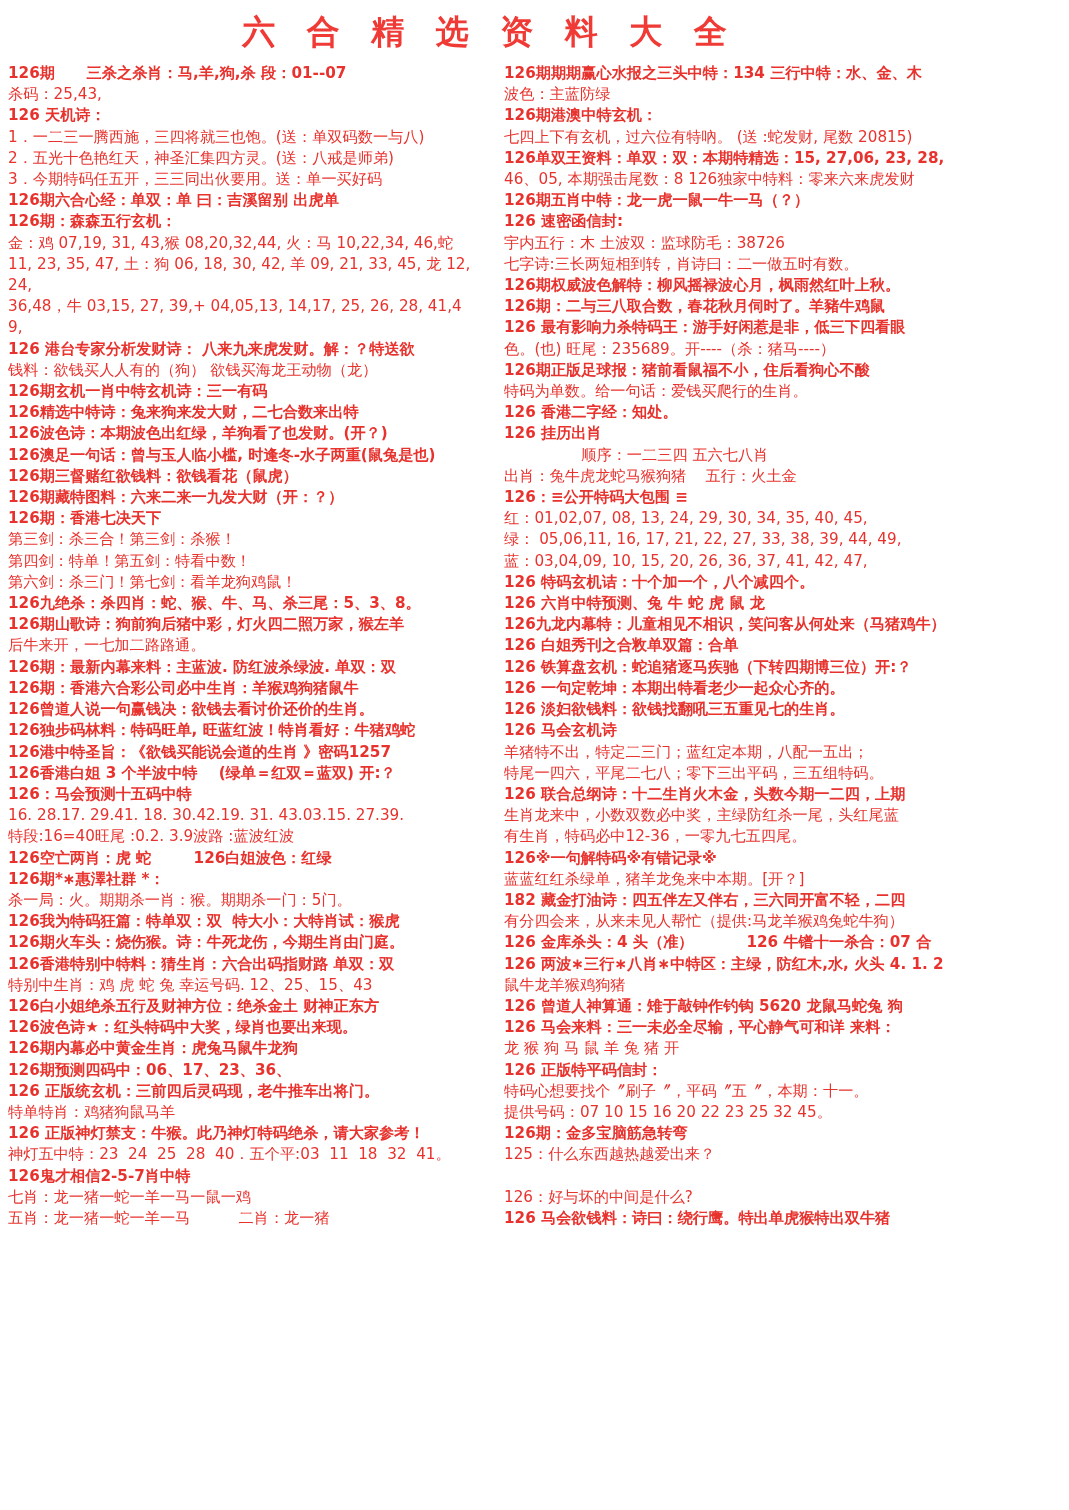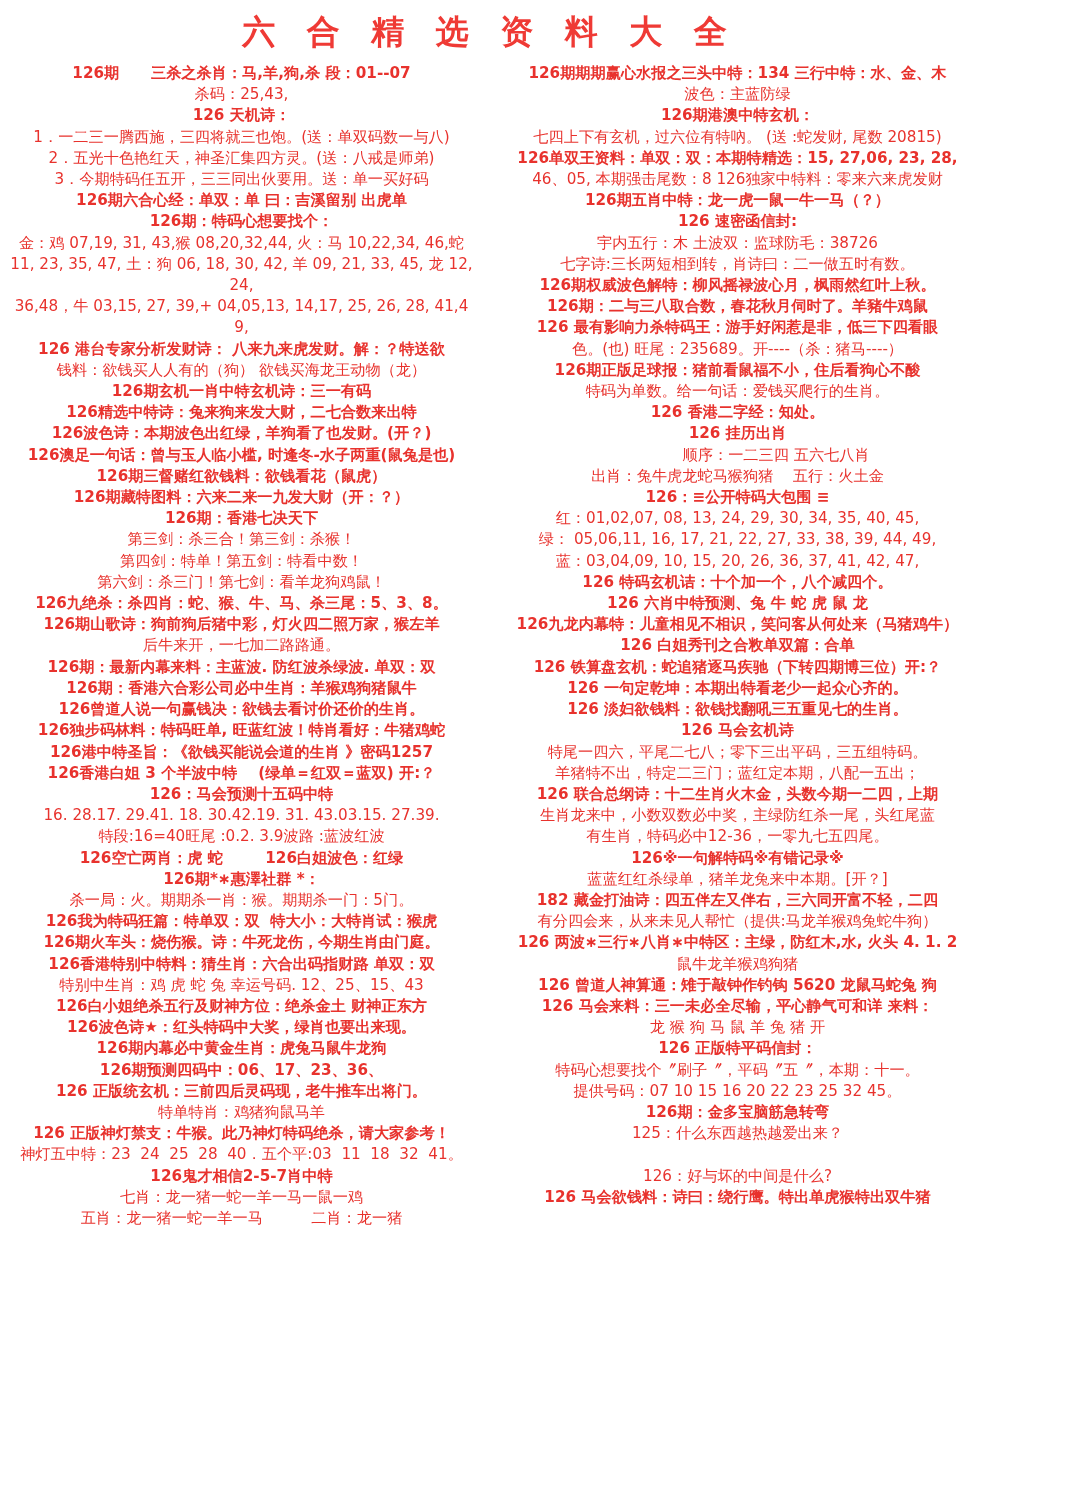--- a/index.html
+++ b/index.html
@@ -13,21 +13,21 @@
   .page{position:relative;width:977px;height:1510px;box-sizing:border-box;padding:4px 6px 0 8px;}
   .title{
     text-align:center;
     font-size:33px;
     font-weight:bold;
     letter-spacing:10px;
     color:#ef3a35;
     padding:6px 0 8px 0;
     white-space:nowrap;
   }
-  .cols{display:flex;gap:29px;align-items:flex-start;text-align:center;}
+  .cols{display:flex;gap:29px;align-items:flex-start;}
   .col{width:515px;}
   .ln{
     font-size:15.2px;
     line-height:21.2px;
     white-space:pre-wrap;
     word-break:break-all;
     color:#e8322d;
   }
   .b{font-weight:bold;}
 </style>
@@ -38,21 +38,21 @@
   <div class="title">六 合 精 选        资 料 大 全</div>
   <div class="cols">
     <div class="col" id="leftcol">
         <div class="ln b">126期      三杀之杀肖：马,羊,狗,杀 段：01--07</div>
         <div class="ln">杀码：25,43,</div>
         <div class="ln b">126 天机诗：</div>
         <div class="ln">1．一二三一腾西施，三四将就三也饱。(送：单双码数一与八)</div>
         <div class="ln">2．五光十色艳红天，神圣汇集四方灵。(送：八戒是师弟)</div>
         <div class="ln">3．今期特码任五开，三三同出伙要用。送：单一买好码</div>
         <div class="ln b">126期六合心经：单双：单 曰：吉溪留别 出虎单</div>
-        <div class="ln b">126期：特码心想要找个：</div>
+        <div class="ln b">126期：森森五行玄机：</div>
         <div class="ln">金：鸡 07,19, 31, 43,猴 08,20,32,44, 火：马 10,22,34, 46,蛇</div>
         <div class="ln">11, 23, 35, 47, 土：狗 06, 18, 30, 42, 羊 09, 21, 33, 45, 龙 12, 24,</div>
         <div class="ln">36,48，牛 03,15, 27, 39,+ 04,05,13, 14,17, 25, 26, 28, 41,49,</div>
         <div class="ln b">126 港台专家分析发财诗： 八来九来虎发财。解：？特送欲</div>
         <div class="ln">钱料：欲钱买人人有的（狗） 欲钱买海龙王动物（龙）</div>
         <div class="ln b">126期玄机一肖中特玄机诗：三一有码</div>
         <div class="ln b">126精选中特诗：兔来狗来发大财，二七合数来出特</div>
         <div class="ln b">126波色诗：本期波色出红绿，羊狗看了也发财。(开？)</div>
         <div class="ln b">126澳足一句话：曾与玉人临小槛, 时逢冬-水子两重(鼠兔是也)</div>
         <div class="ln b">126期三督赌红欲钱料：欲钱看花（鼠虎）</div>
@@ -118,29 +118,30 @@
         <div class="ln">绿： 05,06,11, 16, 17, 21, 22, 27, 33, 38, 39, 44, 49,</div>
         <div class="ln">蓝：03,04,09, 10, 15, 20, 26, 36, 37, 41, 42, 47,</div>
         <div class="ln b">126 特码玄机诘：十个加一个，八个减四个。</div>
         <div class="ln b">126 六肖中特预测、兔 牛 蛇 虎 鼠 龙</div>
         <div class="ln b">126九龙内幕特：儿童相见不相识，笑问客从何处来（马猪鸡牛）</div>
         <div class="ln b">126 白姐秀刊之合敉单双篇：合单</div>
         <div class="ln b">126 铁算盘玄机：蛇追猪逐马疾驰（下转四期博三位）开:？</div>
         <div class="ln b">126 一句定乾坤：本期出特看老少一起众心齐的。</div>
         <div class="ln b">126 淡妇欲钱料：欲钱找翻吼三五重见七的生肖。</div>
         <div class="ln b">126 马会玄机诗</div>
+        <div class="ln">羊猪特不出，特定二三门；蓝红定本期，八配一五出；</div>
         <div class="ln">特尾一四六，平尾二七八；零下三出平码，三五组特码。</div>
-        <div class="ln">羊猪特不出，特定二三门；蓝红定本期，八配一五出；</div>
         <div class="ln b">126 联合总纲诗：十二生肖火木金，头数今期一二四，上期</div>
         <div class="ln">生肖龙来中，小数双数必中奖，主绿防红杀一尾，头红尾蓝</div>
         <div class="ln">有生肖，特码必中12-36，一零九七五四尾。</div>
         <div class="ln b">126※一句解特码※有错记录※</div>
         <div class="ln">蓝蓝红红杀绿单，猪羊龙兔来中本期。[开？]</div>
         <div class="ln b">182 藏金打油诗：四五伴左又伴右，三六同开富不轻，二四</div>
         <div class="ln">有分四会来，从来未见人帮忙（提供:马龙羊猴鸡兔蛇牛狗）</div>
+        <div class="ln b">126 金库杀头：4 头（准）          126 牛镨十一杀合：07 合</div>
         <div class="ln b">126 两波∗三行∗八肖∗中特区：主绿，防红木,水, 火头 4. 1. 2</div>
         <div class="ln">鼠牛龙羊猴鸡狗猪</div>
         <div class="ln b">126 曾道人神算通：雉于敲钟作钓钩 5620 龙鼠马蛇兔 狗</div>
         <div class="ln b">126 马会来料：三一未必全尽输，平心静气可和详 来料：</div>
         <div class="ln">龙 猴 狗 马 鼠 羊 兔 猪 开</div>
         <div class="ln b">126 正版特平码信封：</div>
         <div class="ln">特码心想要找个〞刷子〞，平码〞五〞，本期：十一。</div>
         <div class="ln">提供号码：07 10 15 16 20 22 23 25 32 45。</div>
         <div class="ln b">126期：金多宝脑筋急转弯</div>
         <div class="ln">125：什么东西越热越爱出来？</div>

